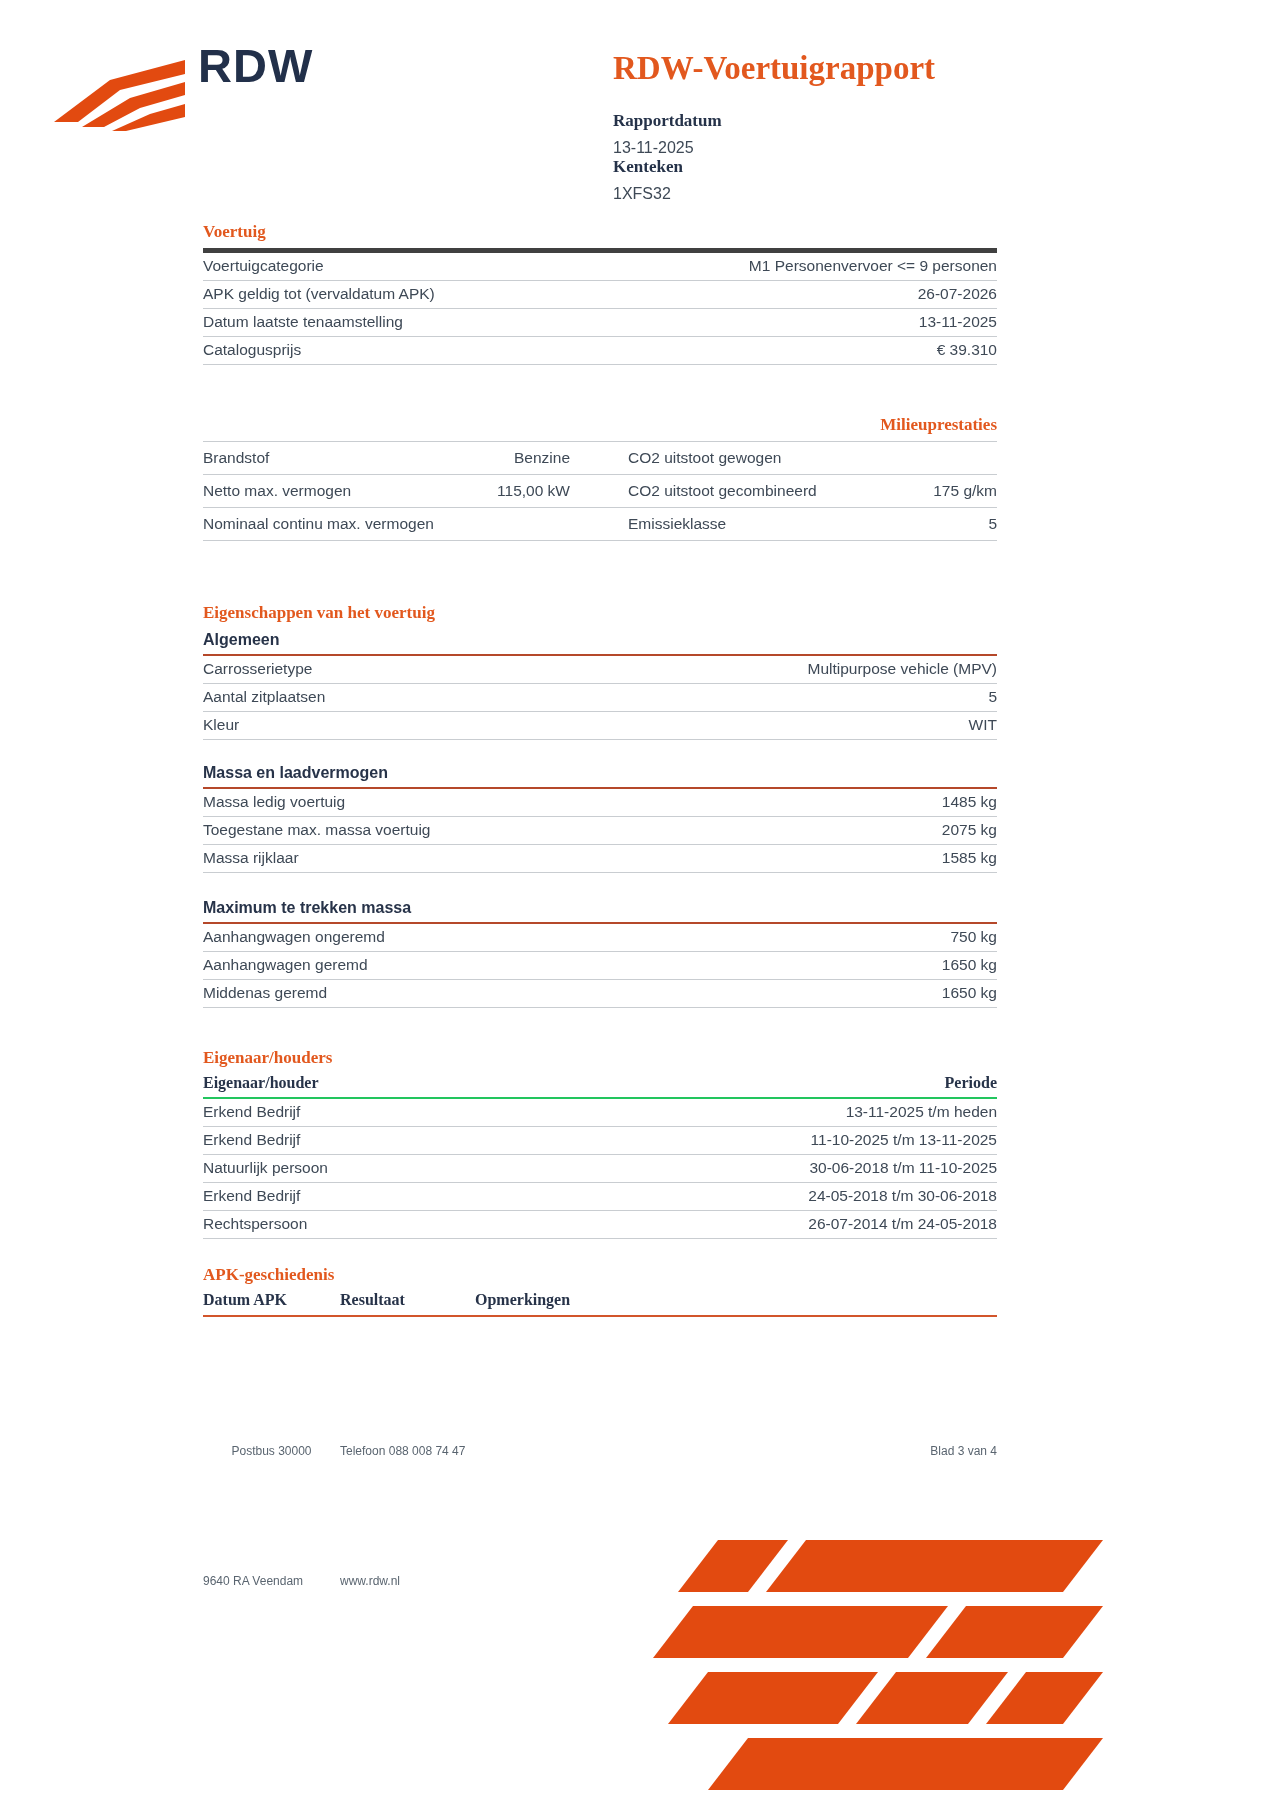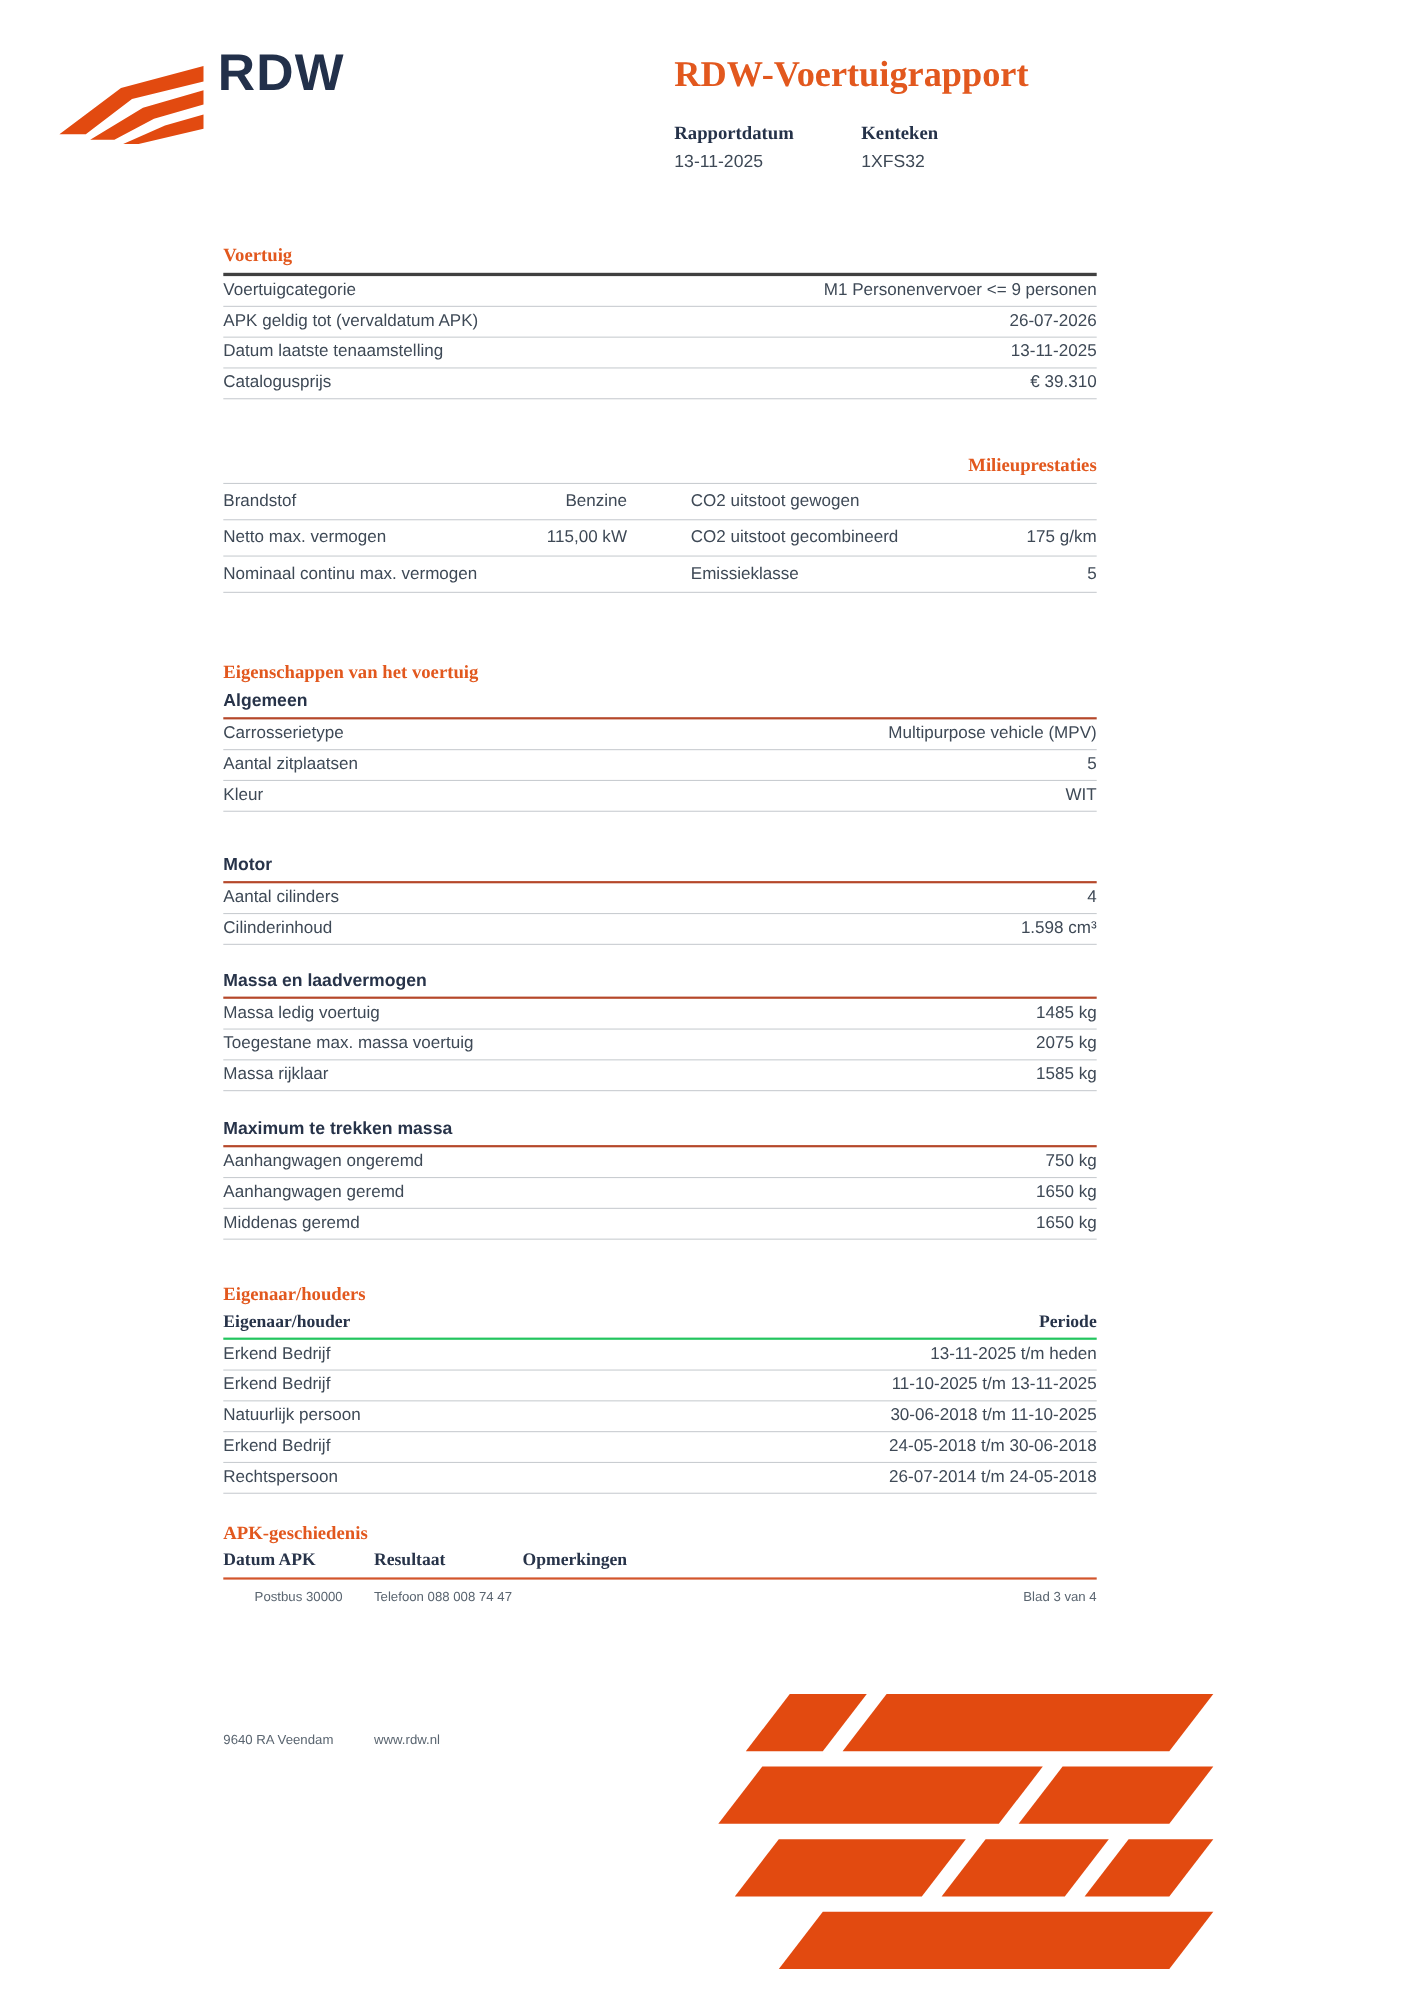--- a/index.html
+++ b/index.html
@@ -6,32 +6,32 @@
   html,body { background:#ffffff; }
   body { font-family:"Liberation Sans", sans-serif; }
   .page { position:relative; width:1280px; height:1812px; background:#ffffff; overflow:hidden; margin:0 auto; }
 
   
   .logo-flag { position:absolute; left:52px; top:58px; width:135px; height:76px; }
   .logo-text { position:absolute; left:198px; top:38px; font-weight:bold; font-size:47px;
                color:#22304A; letter-spacing:1px; }
   .header-right { position:absolute; left:613px; top:50px; width:384px; }
   .doc-title { font-family:"Liberation Serif", serif; font-weight:bold; font-size:33px; color:#E2581E; }
-  .meta { display:flex; margin-top:24px; }
+  .meta { display:flex; margin-top:24px;flex-direction:column; }
   .meta-col { width:170px; }
   .meta-label { font-family:"Liberation Serif", serif; font-weight:bold; font-size:17px; color:#253249; }
   .meta-value { margin-top:8px; font-size:16px; color:#3E4956; }
 
   
   .content { position:absolute; left:203px; top:0; width:794px; }
   .sec-heading { font-family:"Liberation Serif", serif; font-weight:bold; font-size:17px;
                  color:#E2581E; margin-bottom:6px; }
 
   
-  .kv-table { border-top:3px solid #404040; }
+  .kv-table { border-top:5px solid #404040; }
   .kv-row { display:flex; justify-content:space-between; border-bottom:1px solid #C9CDD1;
             padding:5px 0 6px; font-size:15.5px; color:#3E4956; line-height:16px; }
   .kv-label { text-align:left; }
   .kv-value { text-align:right; }
 
   
   .m-table { border-top:1px solid #C9CDD1; }
   .m-row { display:flex; border-bottom:1px solid #C9CDD1; padding:8px 0; font-size:15.5px;
            color:#3E4956; line-height:16px; }
   .m-left { display:flex; justify-content:space-between; width:367px; }
@@ -173,31 +173,20 @@
         <div class="kv-row">
           <span class="kv-label">Aantal zitplaatsen</span>
           <span class="kv-value">5</span>
         </div>
         <div class="kv-row">
           <span class="kv-label">Kleur</span>
           <span class="kv-value">WIT</span>
         </div>
       </div>
 
-      <div class="sub-motor">
-        <div class="subheading">Motor</div>
-        <div class="kv-row">
-          <span class="kv-label">Aantal cilinders</span>
-          <span class="kv-value">4</span>
-        </div>
-        <div class="kv-row">
-          <span class="kv-label">Cilinderinhoud</span>
-          <span class="kv-value">1.598 cm³</span>
-        </div>
-      </div>
 
       <div class="sub-massa">
         <div class="subheading">Massa en laadvermogen</div>
         <div class="kv-row">
           <span class="kv-label">Massa ledig voertuig</span>
           <span class="kv-value">1485 kg</span>
         </div>
         <div class="kv-row">
           <span class="kv-label">Toegestane max. massa voertuig</span>
           <span class="kv-value">2075 kg</span>

